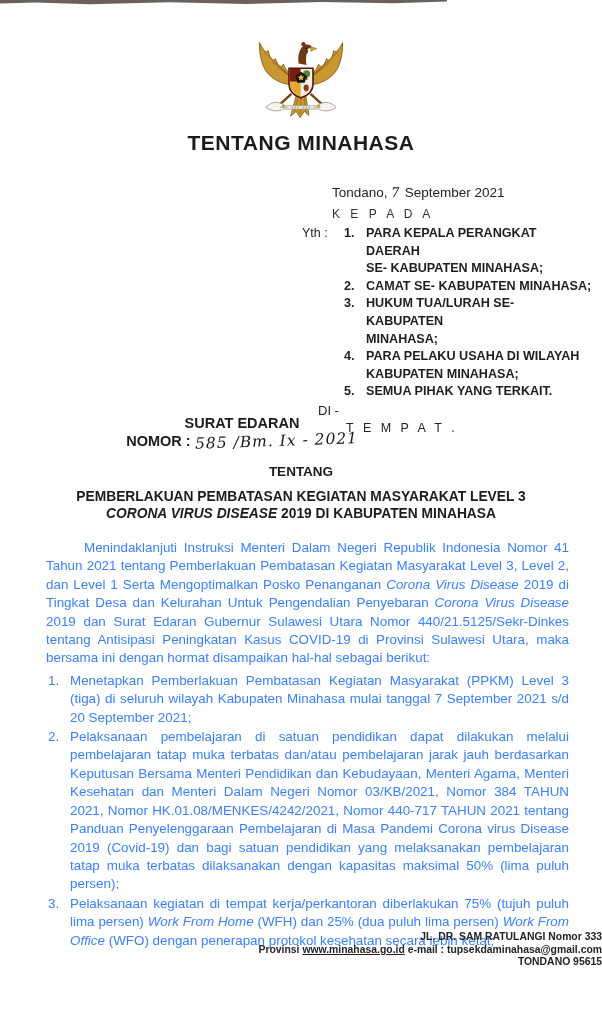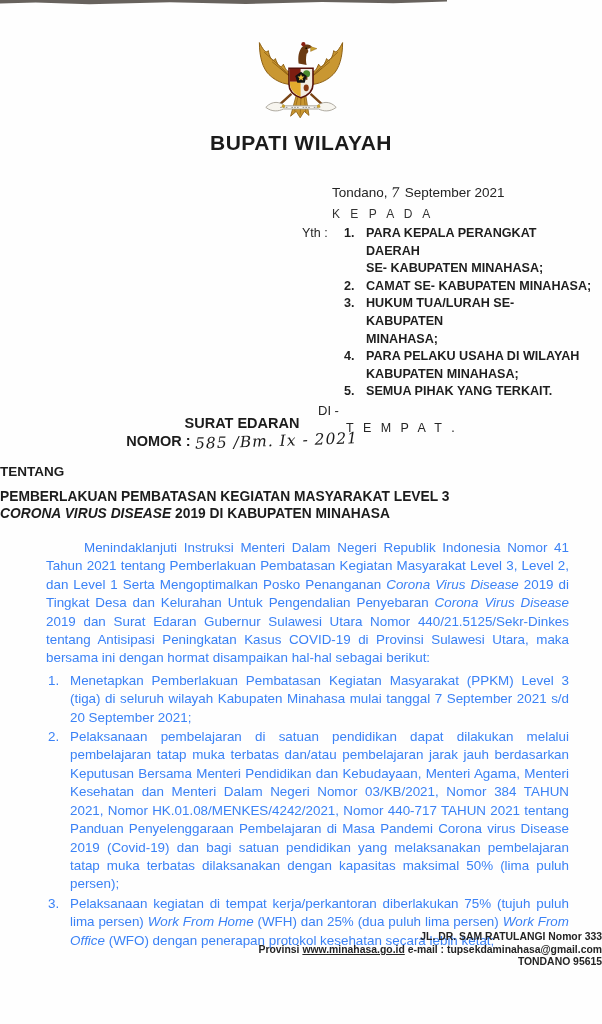--- a/index.html
+++ b/index.html
@@ -36,21 +36,21 @@
   .tempat{margin-left:44px;margin-top:3px;font-size:12.5px;letter-spacing:3px;}
   .hand{
     font-family:"DejaVu Serif", serif;
     font-style:italic;font-weight:normal;
     display:inline-block;transform:rotate(-2deg);
     letter-spacing:1px;color:#1a1a1a;
   }
   .se-block{position:absolute;left:0;top:414px;width:484px;text-align:center;
     font-weight:bold;font-size:14.5px;color:#1c1c1c;line-height:18px;}
   .se-nomor .hand{font-size:15.5px;}
-  .tentang{position:absolute;left:0;top:464px;width:602px;text-align:left;
+  .tentang{position:absolute;left:0;top:464px;width:602px;text-align:center;
     font-weight:bold;color:#1c1c1c;}
   .t-label{font-size:13.5px;margin-bottom:9px;}
   .t-line1{font-size:13.8px;line-height:17px;}
   .t-line2{font-size:13.8px;line-height:17px;}
   .docbody{position:absolute;left:46px;top:539px;width:523px;
     font-size:13.4px;line-height:18.4px;text-align:justify;color:#3b82f6;}
   .opening{margin:0 0 4px 0;text-indent:38px;}
   .li{position:relative;padding-left:24px;margin-top:1px;}
   .li .num{position:absolute;left:2px;top:0;font-weight:normal;}
   .footer{position:absolute;left:0;top:931px;width:602px;text-align:right;
@@ -96,21 +96,21 @@
       <path d="M60 44.5 L67.2 49.8 L64.6 58.2 L55.4 58.2 L52.8 49.8 Z" fill="#121212"></path>
       <path d="M60 47.3 L61.2 50.3 L64.3 50.5 L61.9 52.5 L62.7 55.5 L60 53.7 L57.3 55.5 L58.1 52.5 L55.7 50.5 L58.8 50.3 Z" fill="#f0c43c"></path>
 
       <path d="M16 89 C24 80 34 82 40 87 L80 87 C86 82 96 80 104 89 C96 95 88 94 82 91 L38 91 C32 94 24 95 16 89 Z" fill="#f7f5ef" stroke="#9b958a" stroke-width="1"></path>
       <path d="M34 89 H44 M48 89 H58 M62 89 H72 M76 89 H84" stroke="#777" stroke-width="1" stroke-dasharray="2 1.5" fill="none"></path>
       <circle cx="38" cy="87.5" r="2" fill="#caa22f"></circle>
       <circle cx="82" cy="87.5" r="2" fill="#caa22f"></circle>
     </svg>
   </div>
 
-  <h1 class="title">BUPATI WILAYAH</h1>
+  <h1 class="title">TENTANG MINAHASA</h1>
 
   <div class="meta">
     <div class="dateline">
       <span>Tondano,</span>
       <span class="hand">7</span>
       <span>September 2021</span>
     </div>
     <div class="kepada">K E P A D A</div>
     <div class="yth-row">
       <span class="yth">Yth :</span>

